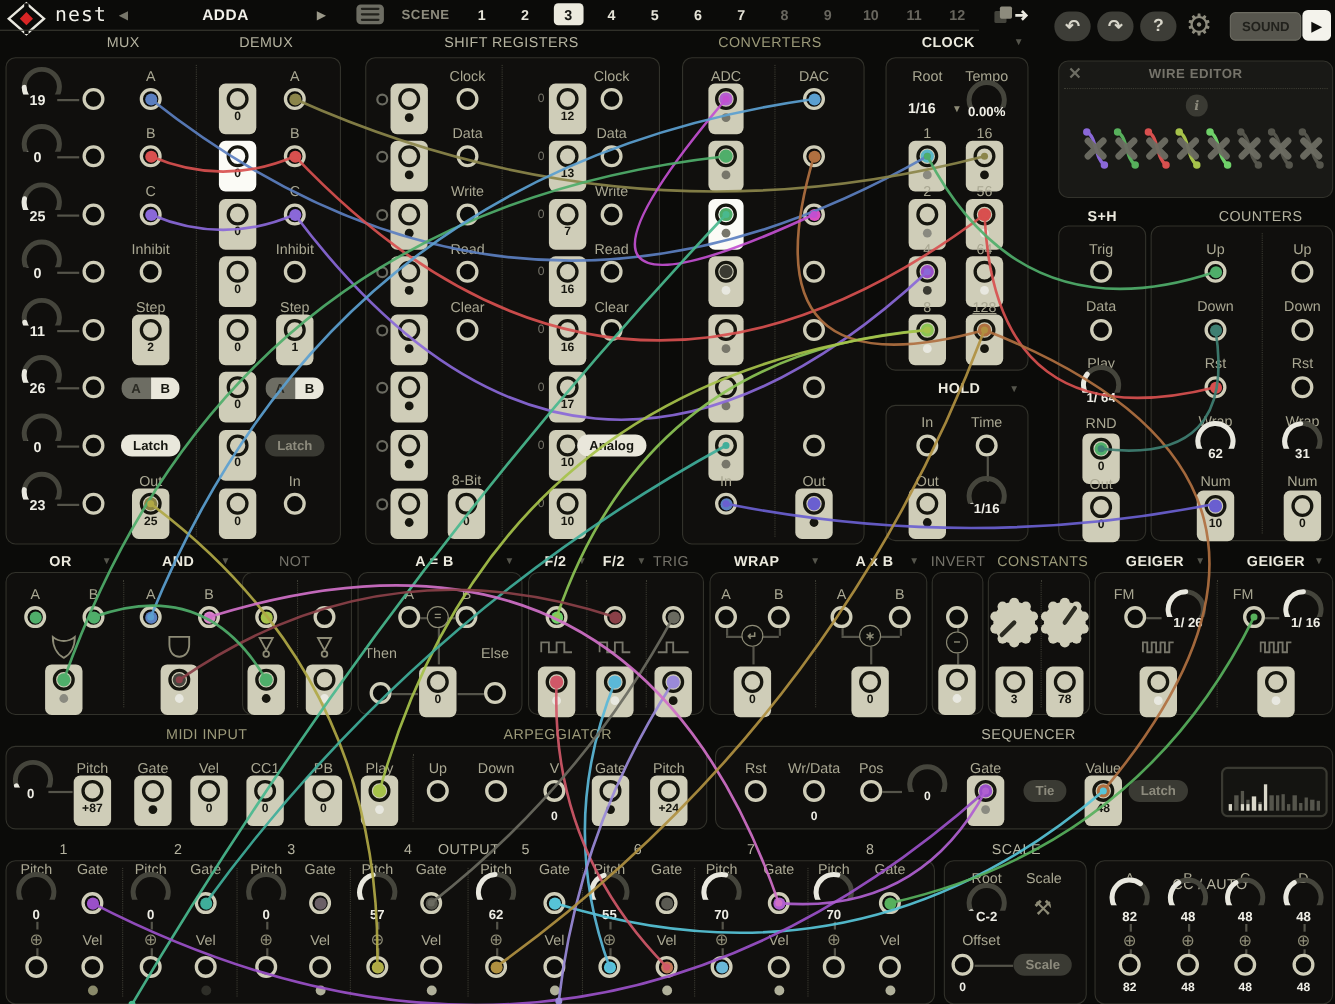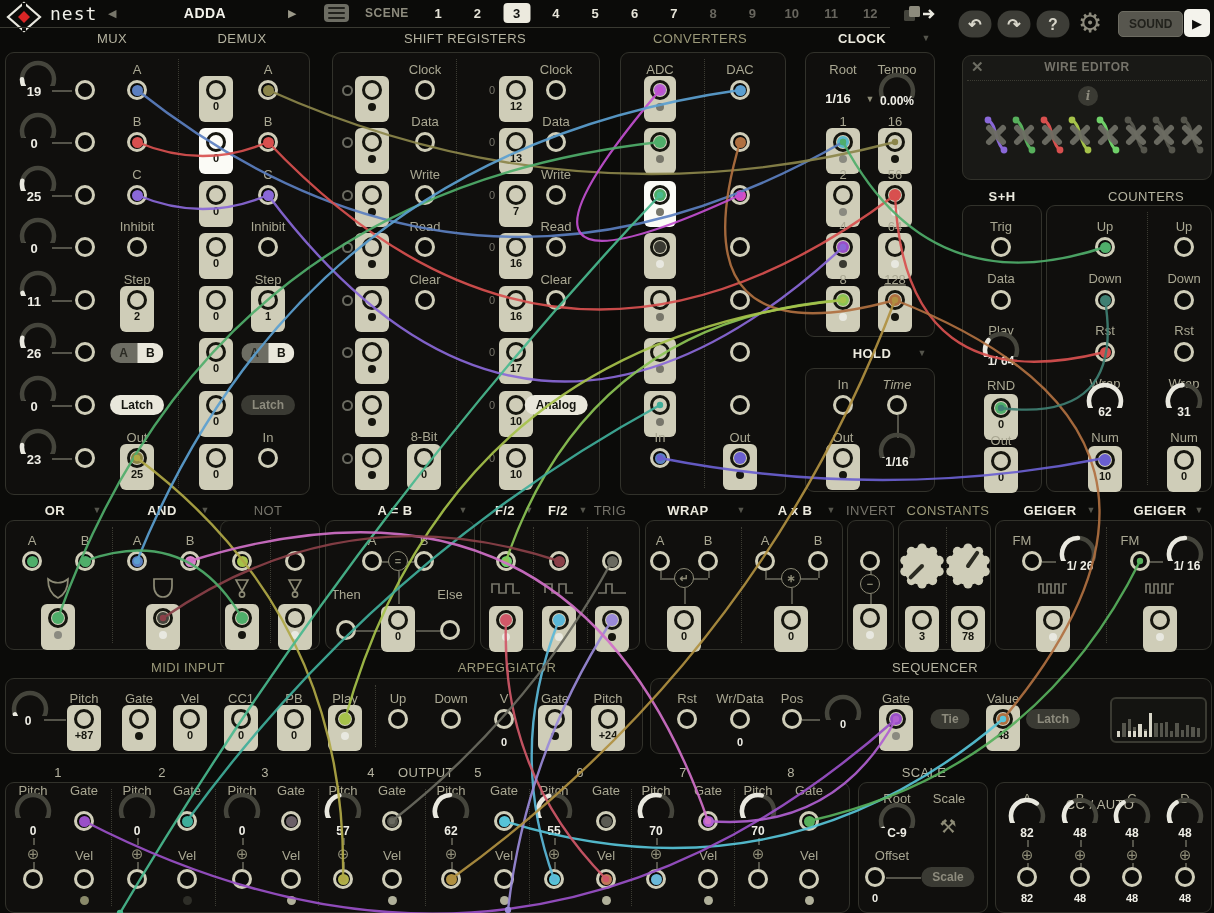--- a/index.html
+++ b/index.html
@@ -657,21 +657,21 @@
       </div>
       <div class="lbl " style="left: 895px; top: 279px; text-decoration: underline;">128</div>
       <div class="bport" style="left: 878px; top: 286px; width: 34px; height: 46px;">
         <div class="bp">
           <div class="pf" style="background: rgb(176, 112, 64);"></div>
         </div>
         <div class="bd" style="background: rgb(22, 22, 15);"></div>
       </div>
       <div class="lbl " style="left: 843px; top: 384px;">In</div>
       <div class="port" style="left: 833px; top: 395px; width: 20px; height: 20px; border-width: 3px; border-color: rgb(207, 205, 184);"></div>
-      <div class="lbl " style="left: 897px; top: 384px; font-style: italic;">Time</div>
+      <div class="lbl " style="left: 897px; top: 384px;">Time</div>
       <div class="port" style="left: 887px; top: 395px; width: 20px; height: 20px; border-width: 3px; border-color: rgb(207, 205, 184);"></div>
       <div class="abs" style="left: 873px; top: 430px; width: 48px; height: 28px;">
         <svg width="48" height="28">
           <path d="M11.7,31.3 A16,16 0 1 1 36.3,31.3" stroke="#45453c" stroke-width="4.5" fill="none" stroke-linecap="round"></path>
           <path d="M11.7,31.3 A16,16 0 0 1 10.5,29.5" stroke="#e9e8df" stroke-width="4.5" fill="none" stroke-linecap="round"></path>
         </svg>
       </div>
       <div class="val" style="left: 897px; top: 462px; font-size: 12px;">1/16</div>
       <div class="lbl " style="left: 843px; top: 437px;">Out</div>
       <div class="bport" style="left: 826px; top: 444px; width: 34px; height: 46px;">
@@ -1248,21 +1248,21 @@
       <div class="lbl " style="left: 809px; top: 855px;">Vel</div>
       <div class="port" style="left: 799px; top: 869px; width: 20px; height: 20px; border-width: 3px; border-color: rgb(207, 205, 184);"></div>
       <div class="led" style="left: 804.5px; top: 895.5px; width: 9px; height: 9px; background: rgb(176, 176, 154);"></div>
       <div class="lbl " style="left: 897px; top: 798px;">Root</div>
       <div class="abs" style="left: 873px; top: 800px; width: 48px; height: 28px;">
         <svg width="48" height="28">
           <path d="M11.7,31.3 A16,16 0 1 1 36.3,31.3" stroke="#45453c" stroke-width="4.5" fill="none" stroke-linecap="round"></path>
           <path d="M11.7,31.3 A16,16 0 0 1 10.1,28.9" stroke="#e9e8df" stroke-width="4.5" fill="none" stroke-linecap="round"></path>
         </svg>
       </div>
-      <div class="val" style="left: 897px; top: 833px; font-size: 12px;">C-9</div>
+      <div class="val" style="left: 897px; top: 833px; font-size: 12px;">C-2</div>
       <div class="lbl " style="left: 949px; top: 798px;">Scale</div>
       <div class="glyph" style="left: 948px; top: 826px; font-size: 19px;">⚒</div>
       <div class="lbl " style="left: 892px; top: 855px;">Offset</div>
       <div class="port" style="left: 865px; top: 867px; width: 20px; height: 20px; border-width: 3px; border-color: rgb(207, 205, 184);"></div>
       <div class="pill off" style="left: 948px; top: 877px;">Scale</div>
       <div class="val" style="left: 875px; top: 898px; font-size: 11px;">0</div>
       <div class="lbl " style="left: 1027px; top: 798px;">A</div>
       <div class="abs" style="left: 1003px; top: 795px; width: 48px; height: 28px;">
         <svg width="48" height="28">
           <path d="M11.7,31.3 A16,16 0 1 1 36.3,31.3" stroke="#45453c" stroke-width="4.5" fill="none" stroke-linecap="round"></path>

